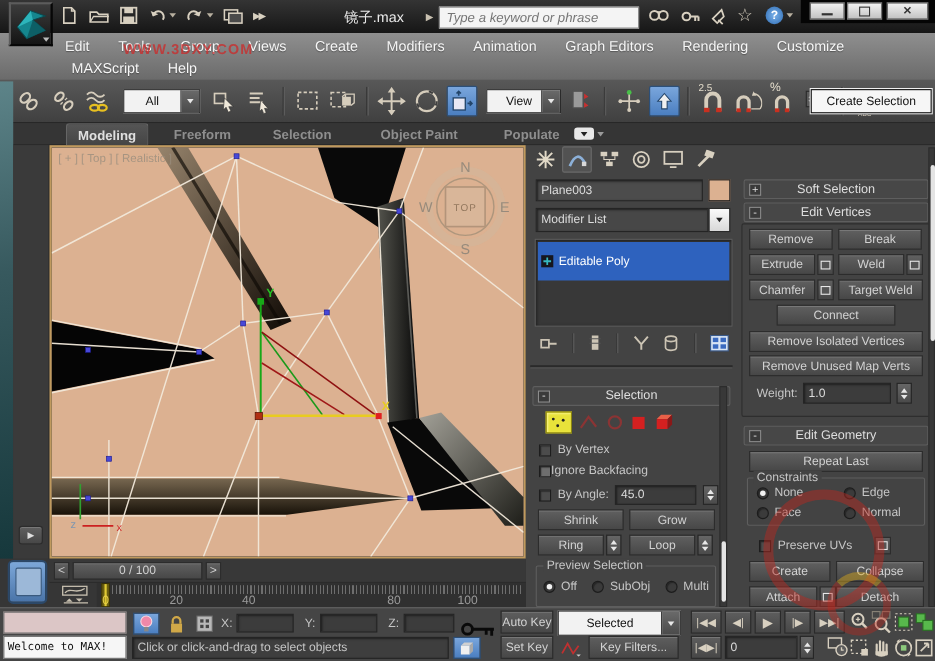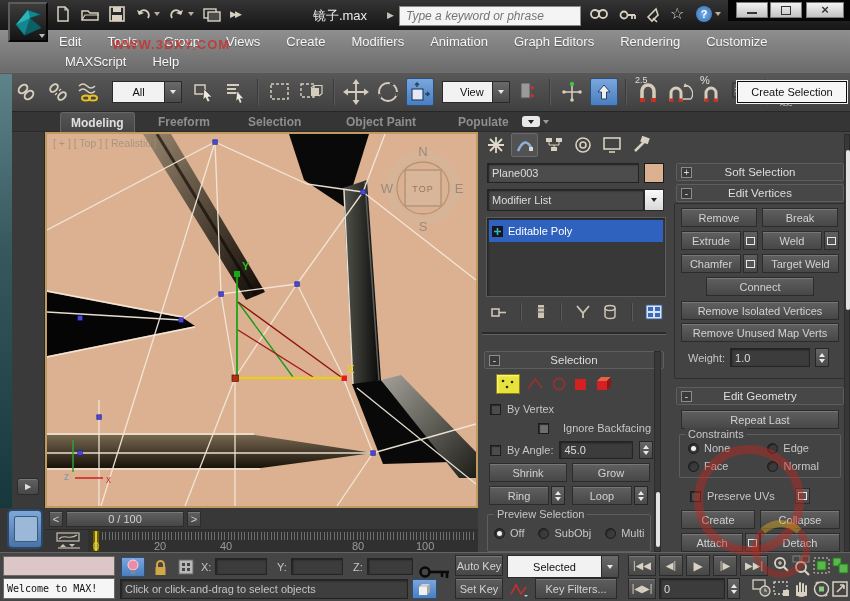--- a/index.html
+++ b/index.html
@@ -511,21 +511,21 @@
     <div class="abs" style="left:164px;top:31px;width:20px;height:20px;background:#dcb191;border:1px solid #1a1a1a;box-sizing:border-box;"></div>
 
     <div class="abs row" style="left:7px;top:57px;width:177px;height:22px;">
       <span class="fld" style="flex:1;height:22px;background:#474747;">Modifier List</span>
       <span style="width:20px;height:22px;background:linear-gradient(#fafafa,#d8d8d8);border:1px solid #2a2a2a;display:flex;align-items:center;justify-content:center;box-sizing:border-box;">
           <span class="tdn sm dark"></span>
         </span>
     </div>
 
     <div class="abs" style="left:6px;top:85px;width:180px;height:80px;background:#383838;border:1px solid #5d5d5d;box-shadow:inset 1px 1px 3px #1e1e1e;box-sizing:border-box;">
-      <div class="row" style="height:22px;background:#2e62be;margin:2px;padding:0 3px;gap:5px;">
+      <div class="row" style="height:35px;background:#2e62be;margin:2px;padding:0 3px;gap:5px;">
         <span style="display:flex;width:11px;height:11px;background:#16161e;align-items:center;justify-content:center;">
             <svg width="9" height="9">
               <path d="M4.5,1 v7 M1,4.5 h7" stroke="#35b8c0" stroke-width="1.6"></path>
             </svg>
           </span>
         <span style="color:#fff;font-size:11px;">Editable Poly</span>
       </div>
     </div>
 
     <div class="abs row" style="left:10px;top:171px;gap:9px;">
@@ -599,21 +599,21 @@
             <rect x="3" y="6" width="10" height="9" fill="#d42020"></rect>
             <polygon points="3,6 7,2 17,2 13,6" fill="#e86048"></polygon>
             <polygon points="13,6 17,2 17,11 13,15" fill="#8a1818"></polygon>
           </svg>
         </span>
     </div>
     <div class="abs row" style="left:10px;top:271px;gap:6px;">
         <span class="cbx"></span>
         <span class="lbl">By Vertex</span>
       </div>
-    <div class="abs row" style="left:10px;top:290px;gap:14px;margin-left:48px;">
+    <div class="abs row" style="left:10px;top:290px;gap:0;">
         <span class="cbx" style="background:#6e6e6e;"></span>
         <span class="lbl">Ignore Backfacing</span>
       </div>
     <div class="abs row" style="left:10px;top:309px;gap:6px;">
       <span class="cbx"></span>
       <span class="lbl">By Angle:</span>
       <span class="fld" style="width:74px;height:18px;">
           <span>45.0</span>
         </span>
       <span class="spin" style="width:14px;height:18px;">

